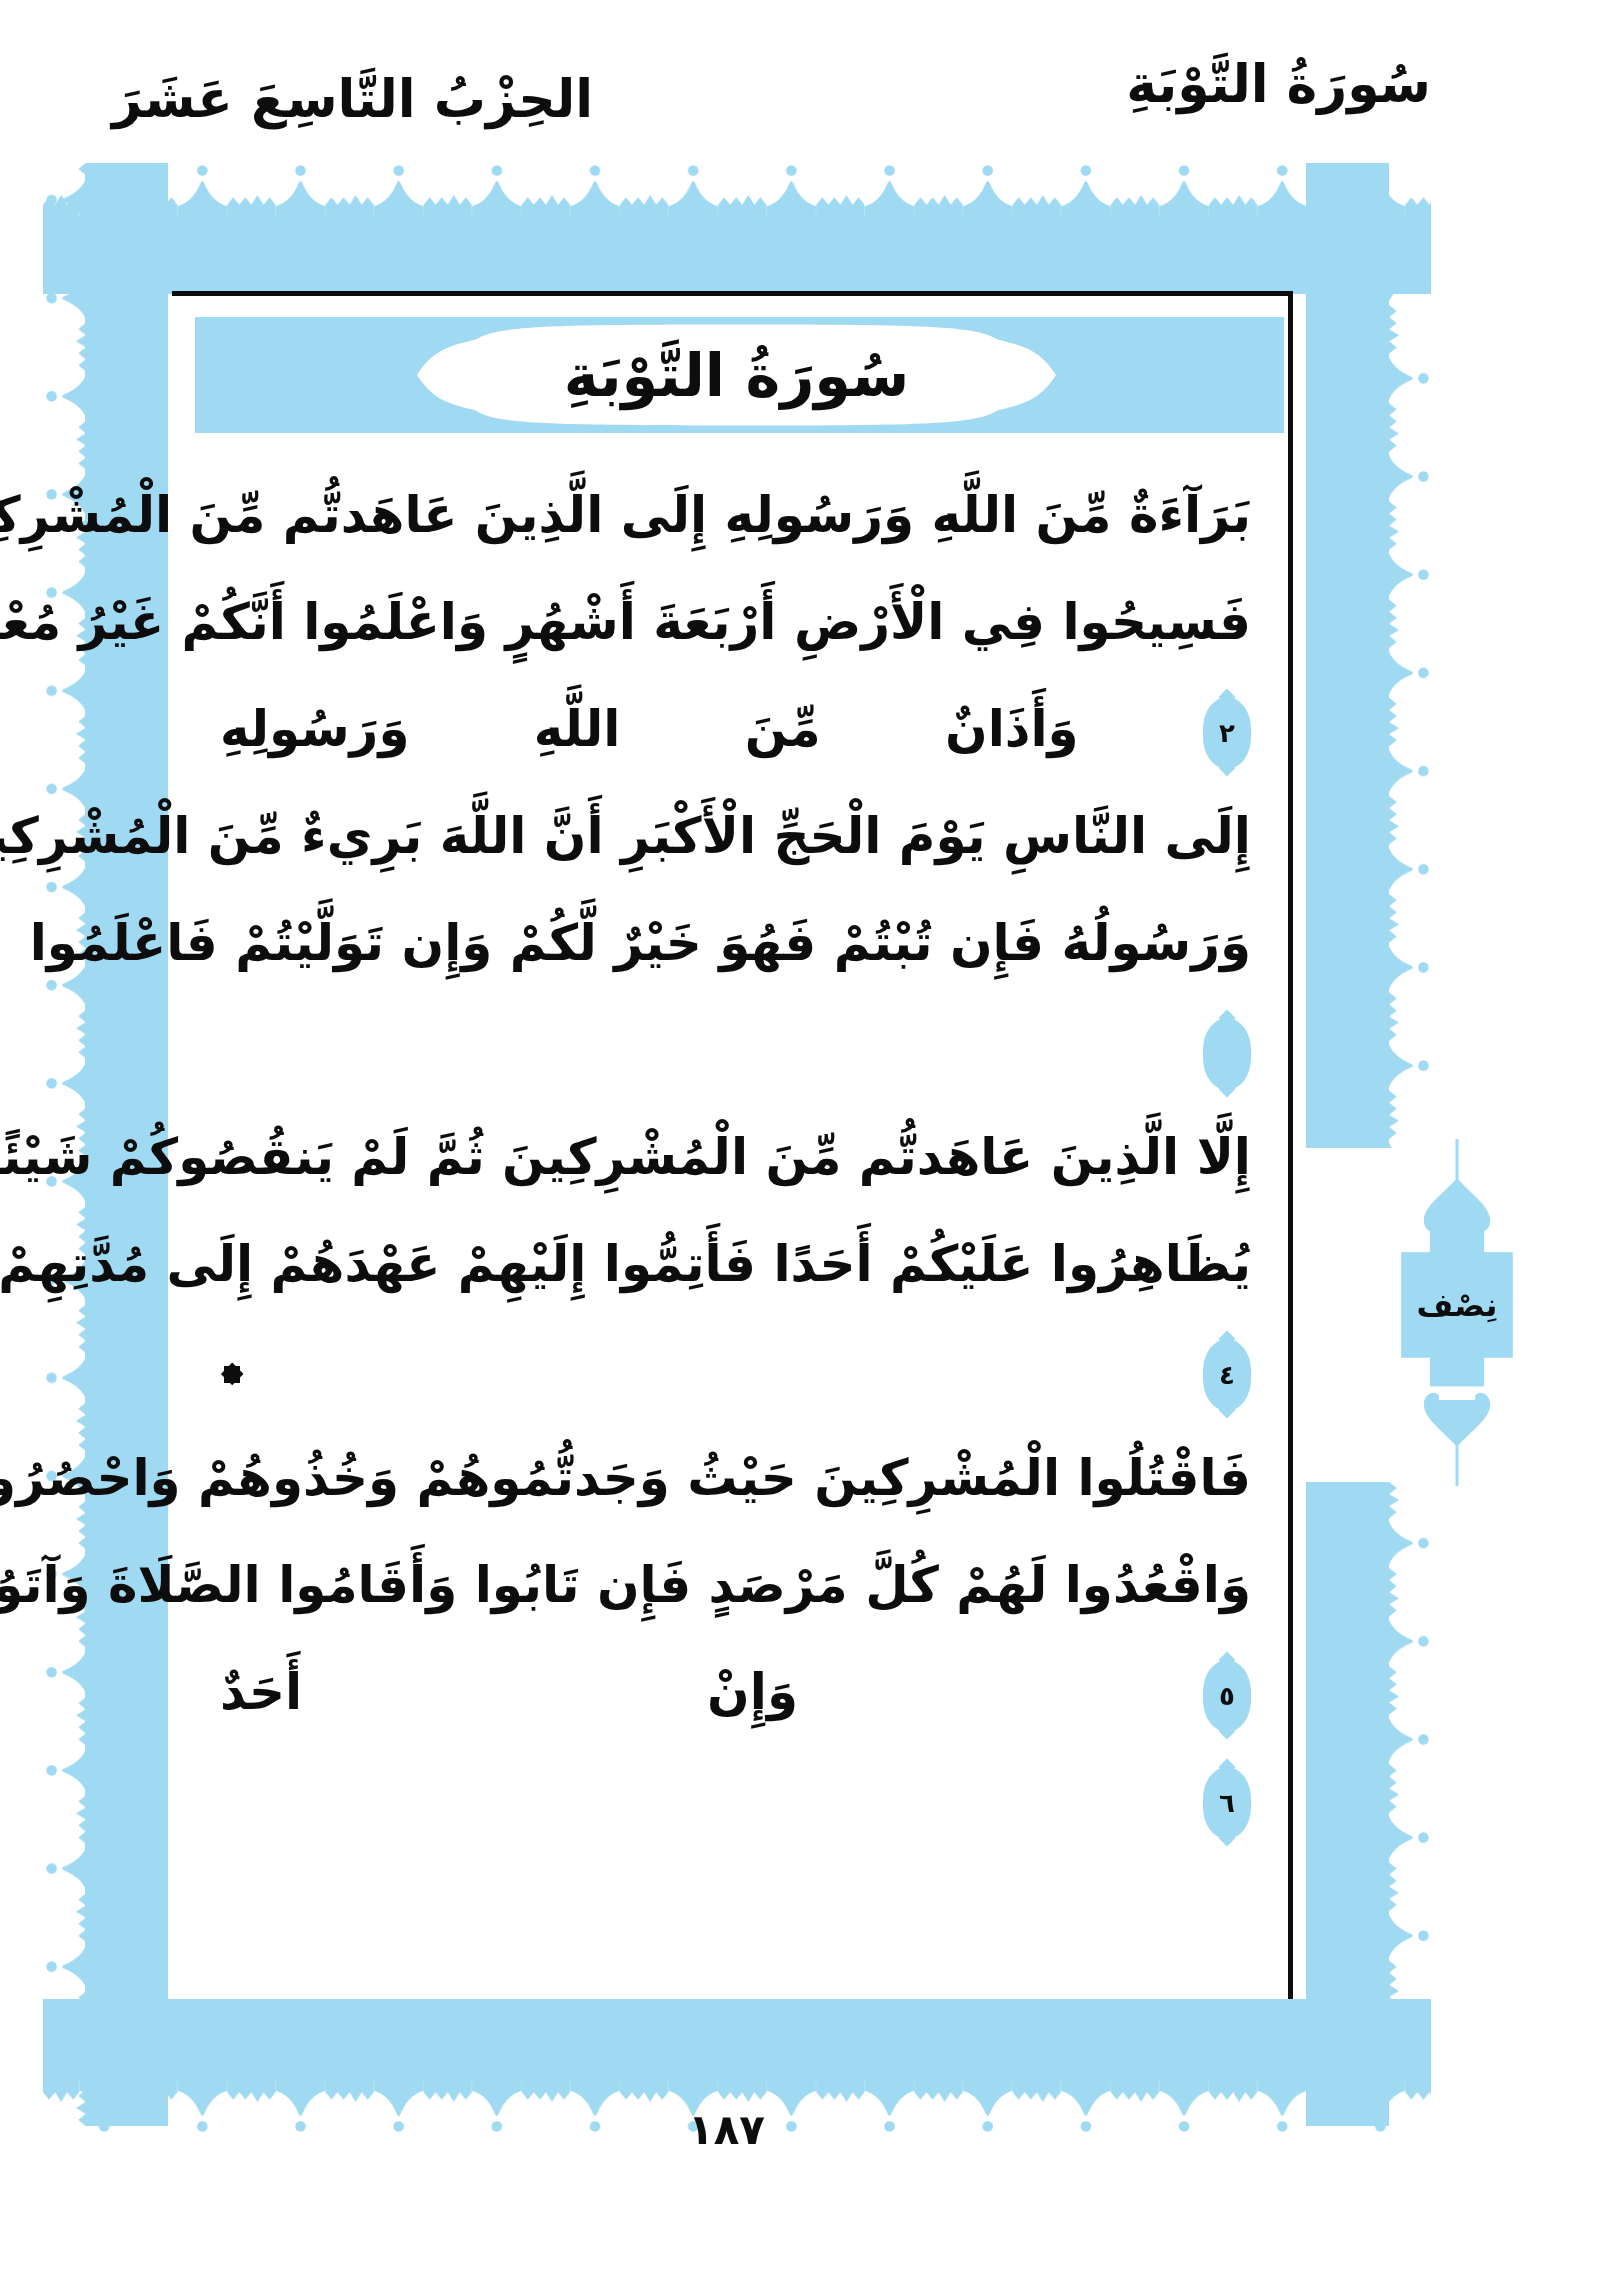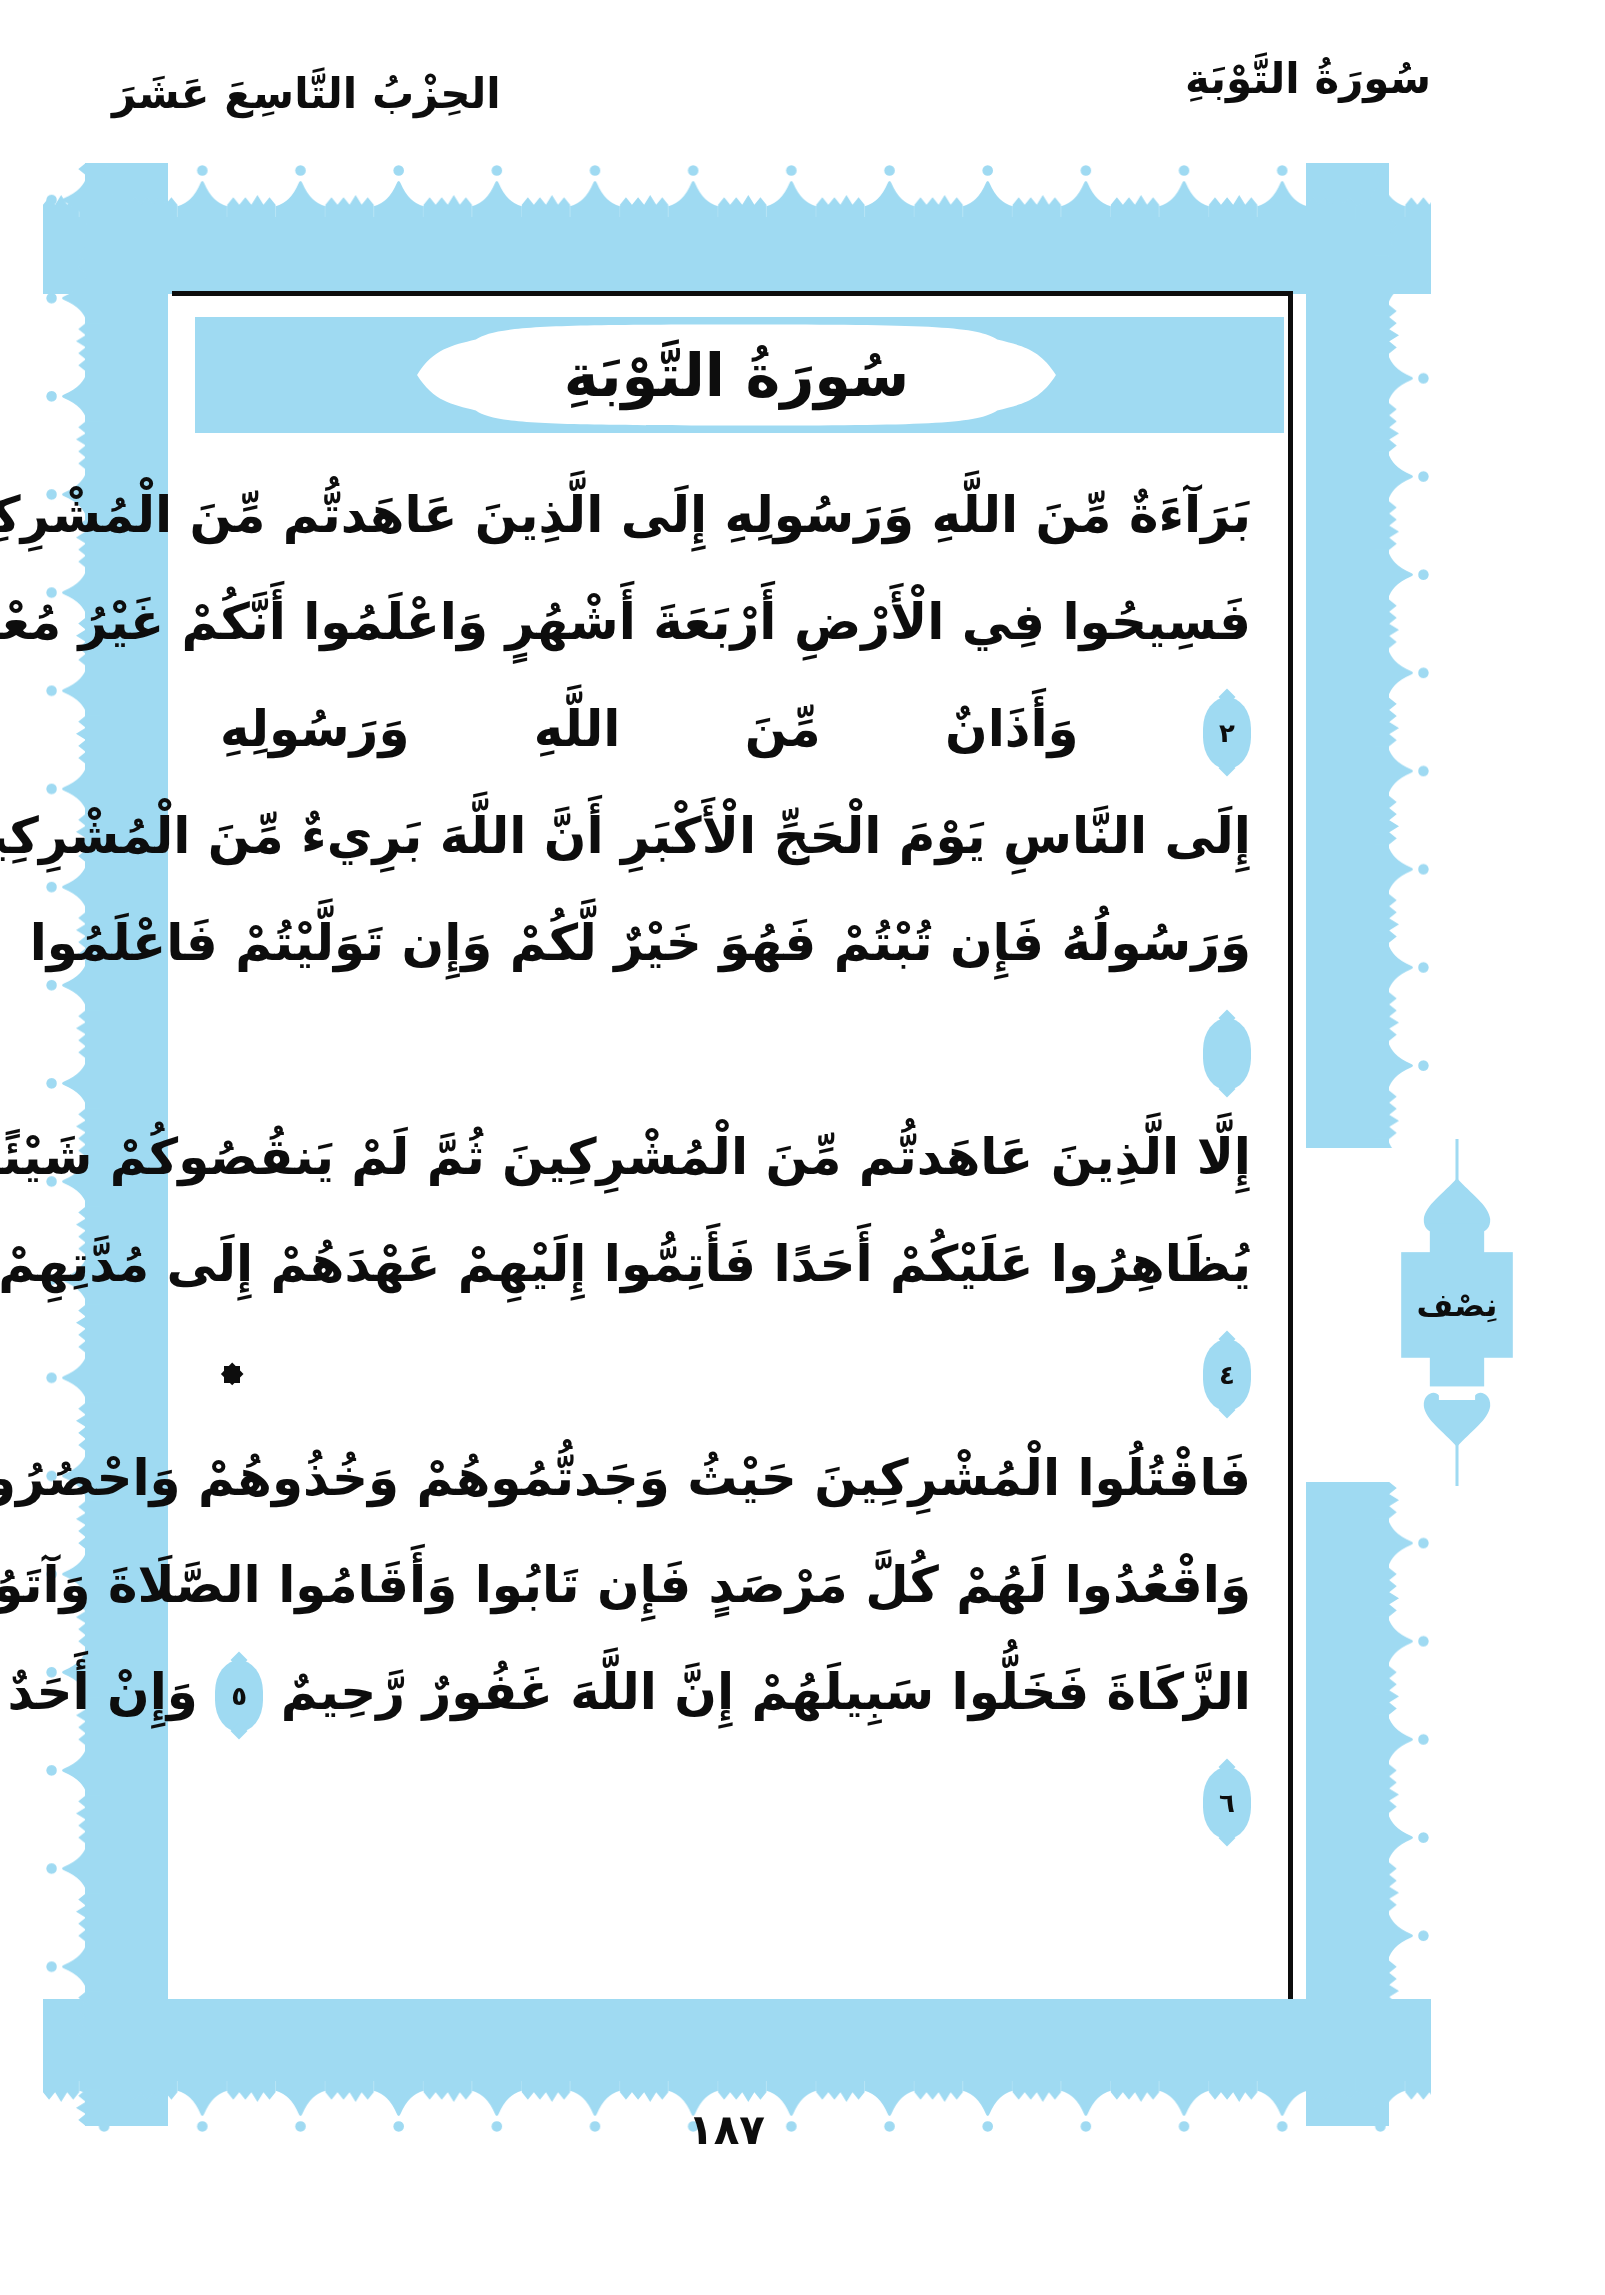--- a/index.html
+++ b/index.html
@@ -3,21 +3,21 @@
 <meta charset="utf-8">
 <style>
   :root { --blue:#9FDAF2; --ink:#0d0d0d; }
   * { margin:0; padding:0; box-sizing:border-box; }
   html,body { width:1605px; height:2295px; background:#ffffff; overflow:hidden; }
   body { font-family:"DejaVu Sans", sans-serif; color:var(--ink); position:relative; }
 
   .abs { position:absolute; }
 
   
-  .head { position:absolute; font-size:42px; font-weight:bold; direction:rtl; white-space:nowrap; }
+  .head { position:absolute; font-size:52px; font-weight:bold; direction:rtl; white-space:nowrap; }
   #head-right { top:54px;  right:174px; }
   #head-left  { top:69px;  left:112px; }
 
   
   .band { position:absolute; background:var(--blue); }
   #band-top    { left:43px;  top:217px;  width:1388px; height:77px; }
   #band-bottom { left:43px;  top:1999px; width:1388px; height:82px; }
   #band-left   { left:85px; top:163px;  width:83px;  height:1963px; }
   #band-right-upper { left:1306px; top:163px;  width:83px; height:985px; }
   #band-right-lower { left:1306px; top:1482px; width:83px; height:644px; }
@@ -133,21 +133,21 @@
     <div class="quran-line"><span class="qtext">إِلَى النَّاسِ يَوْمَ الْحَجِّ الْأَكْبَرِ أَنَّ اللَّهَ بَرِيءٌ مِّنَ الْمُشْرِكِينَ</span> </div>
     <div class="quran-line"><span class="qtext">وَرَسُولُهُ فَإِن تُبْتُمْ فَهُوَ خَيْرٌ لَّكُمْ وَإِن تَوَلَّيْتُمْ فَاعْلَمُوا</span> </div>
     <div class="quran-line"> <span class="verse-marker"></span> </div>
     <div class="quran-line"><span class="qtext">إِلَّا الَّذِينَ عَاهَدتُّم مِّنَ الْمُشْرِكِينَ ثُمَّ لَمْ يَنقُصُوكُمْ شَيْئًا وَلَمْ</span> </div>
     <div class="quran-line"><span class="qtext">يُظَاهِرُوا عَلَيْكُمْ أَحَدًا فَأَتِمُّوا إِلَيْهِمْ عَهْدَهُمْ إِلَى مُدَّتِهِمْ</span> </div>
     <div class="quran-line"> <span class="verse-marker">
         <span class="verse-num">٤</span>
       </span> <span class="hizb-star"></span>  </div>
     <div class="quran-line"><span class="qtext">فَاقْتُلُوا الْمُشْرِكِينَ حَيْثُ وَجَدتُّمُوهُمْ وَخُذُوهُمْ وَاحْصُرُوهُمْ</span> </div>
     <div class="quran-line"><span class="qtext">وَاقْعُدُوا لَهُمْ كُلَّ مَرْصَدٍ فَإِن تَابُوا وَأَقَامُوا الصَّلَاةَ وَآتَوُا</span> </div>
-    <div class="quran-line"><span class="qtext">الزَّكَاةَ فَخَلُّوا سَبِيلَهُمْ إِنَّ اللَّهَ غَفُورٌ رَّحِيمٌ</span> <span class="verse-marker">
+    <div class="quran-line"> <span class="verse-marker">
         <span class="verse-num">٥</span>
       </span> <span class="qtext">وَإِنْ أَحَدٌ</span> </div>
     <div class="quran-line"> <span class="verse-marker">
         <span class="verse-num">٦</span>
       </span> </div>
   </div>
 
 <svg class="abs" id="lantern" viewBox="0 0 180 460">
   <g style="fill:var(--blue)">
     <rect x="88" y="0" width="4" height="58"></rect>

